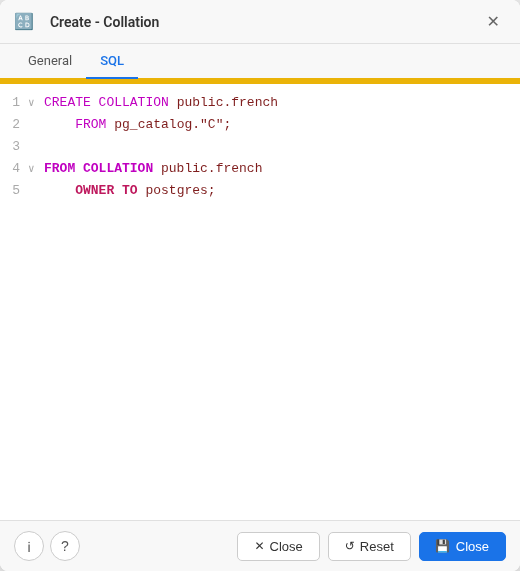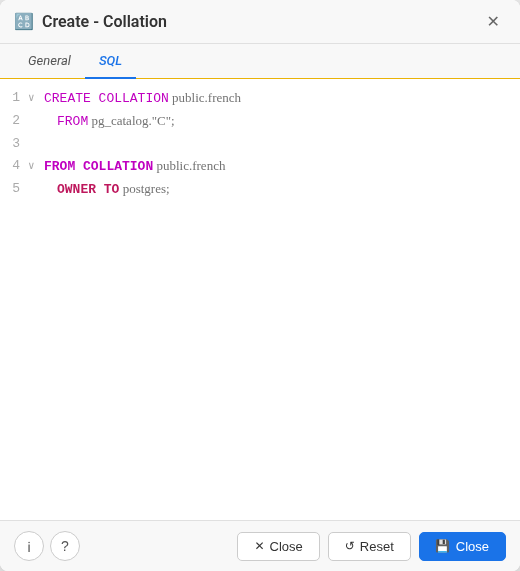--- a/index.html
+++ b/index.html
@@ -36,41 +36,41 @@
     }
 
     .titlebar-icon {
       margin-right: 8px;
       font-size: 16px;
     }
 
     .titlebar-title {
       flex: 1;
       font-weight: 600;
-      font-size: 16px;
+      font-size: 14px;
       color: #333;
+      margin-left: 8px;
     }
 
     .titlebar-close {
       background: none;
       border: none;
       cursor: pointer;
       font-size: 16px;
       color: #666;
       padding: 2px 6px;
       border-radius: 4px;
     }
 
     
     .tabs {
       display: flex;
       padding: 0 14px;
-      border-bottom: 1px solid #eab308;
+      border-bottom: 6px solid #eab308;
       background: #f8f8f8;
-      font-style: italic;
     }
 
     .tab {
       padding: 9px 14px;
       font-size: 13px;
       color: #555;
       cursor: pointer;
       border-bottom: 2px solid transparent;
       margin-bottom: -1px;
       user-select: none;
@@ -121,21 +121,21 @@
     .line-content {
       flex: 1;
       white-space: pre;
       color: #333;
     }
 
     .kw-create { color: #c000c0; font-weight: 400; }
     .kw-alter  { color: #c000c0; font-weight: 600; }
     .kw-from   { color: #c000c0; font-weight: 400; }
     .kw-owner  { color: #be185d; font-weight: 700; }
-    .plain     { color: #737373; font-family: Liberation Serif, serif; }
+    .plain     { color: #7f1d1d; }
 
     
     .footer {
       display: flex;
       align-items: center;
       padding: 10px 14px;
       border-top: 1px solid #e0e0e0;
       background: #f8f8f8;
       gap: 8px;
     }

